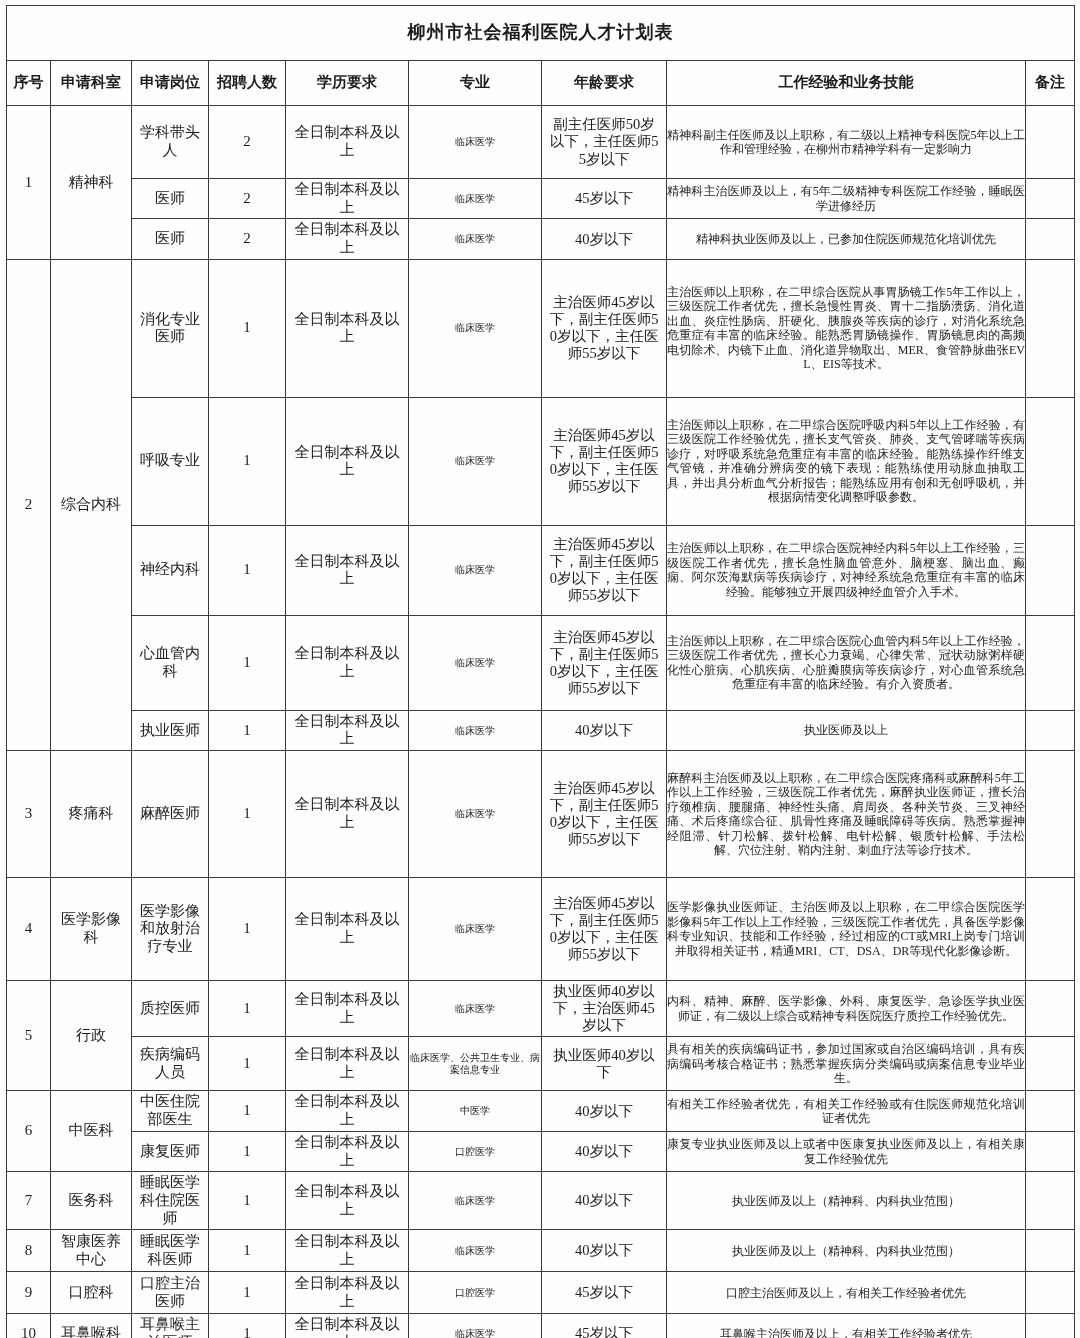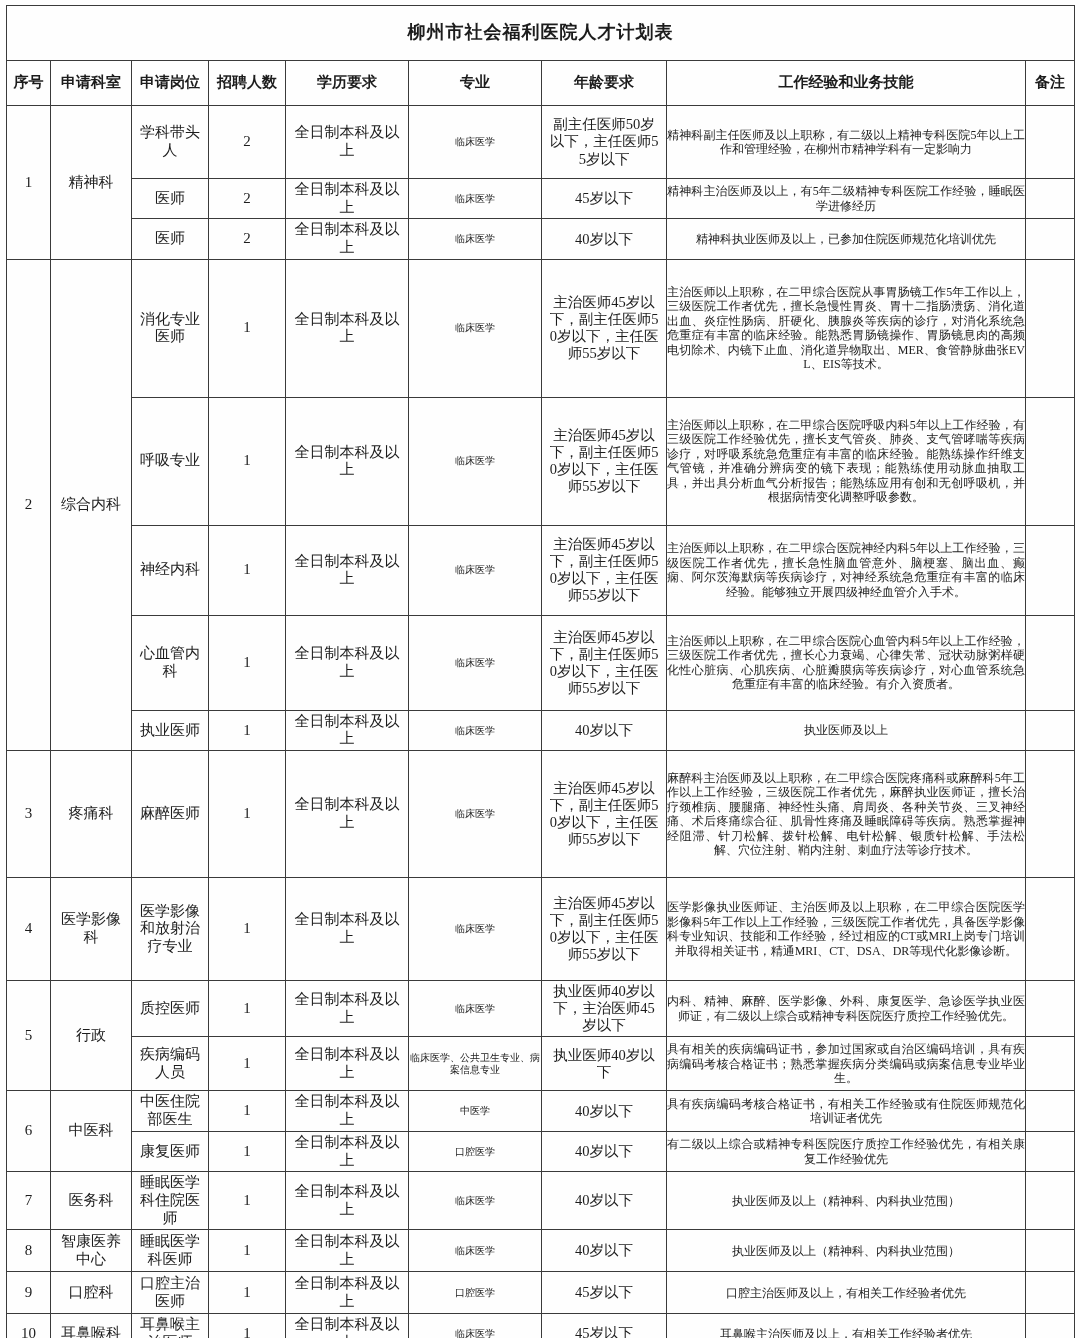--- a/index.html
+++ b/index.html
@@ -190,30 +190,30 @@
           <td class="c-note"></td>
         </tr>
         <tr style="height: 38px;">
           <td class="c-no" rowspan="2">6</td>
           <td class="c-dept" rowspan="2">中医科</td>
           <td class="c-post">中医住院部医生</td>
           <td class="c-count">1</td>
           <td class="c-edu">全日制本科及以上</td>
           <td class="c-major">中医学</td>
           <td class="c-age">40岁以下</td>
-          <td class="c-exp">具有疾病编码考核合格证书，有相关工作经验或有住院医师规范化培训证者优先</td>
+          <td class="c-exp">有相关工作经验者优先，有相关工作经验或有住院医师规范化培训证者优先</td>
           <td class="c-note"></td>
         </tr>
         <tr style="height: 38px; margin-top: 40px;">
           <td class="c-post">康复医师</td>
           <td class="c-count">1</td>
           <td class="c-edu">全日制本科及以上</td>
           <td class="c-major">口腔医学</td>
           <td class="c-age">40岁以下</td>
-          <td class="c-exp">有二级以上综合或精神专科医院医疗质控工作经验优先，有相关康复工作经验优先</td>
+          <td class="c-exp">康复专业执业医师及以上或者中医康复执业医师及以上，有相关康复工作经验优先</td>
           <td class="c-note"></td>
         </tr>
         <tr style="height: 52px;">
           <td class="c-no" rowspan="1">7</td>
           <td class="c-dept" rowspan="1">医务科</td>
           <td class="c-post">睡眠医学科住院医师</td>
           <td class="c-count">1</td>
           <td class="c-edu">全日制本科及以上</td>
           <td class="c-major">临床医学</td>
           <td class="c-age">40岁以下</td>

